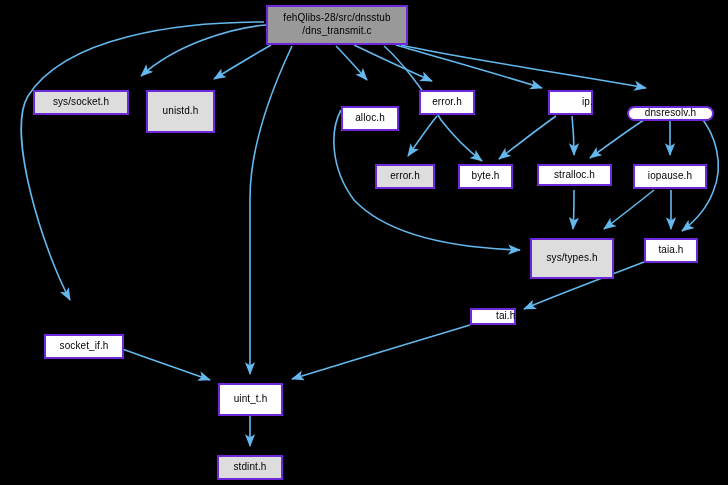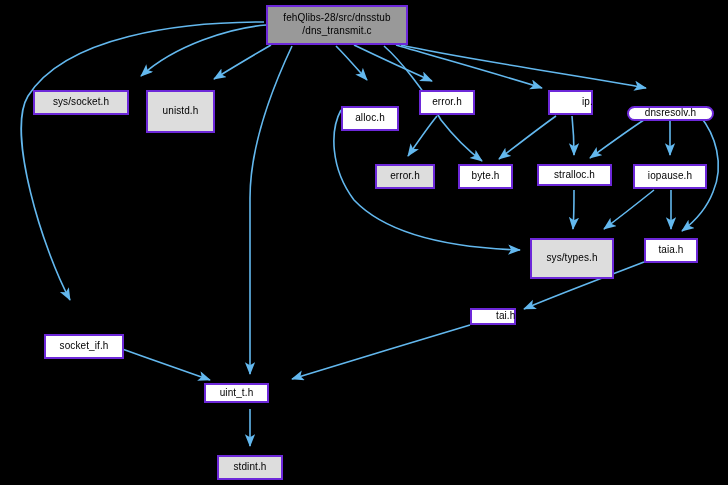--- a/index.html
+++ b/index.html
@@ -93,16 +93,16 @@
       <div class="gnode fill-white" style="left: 548px; top: 90px; width: 45px; height: 25px; padding-left: 29px;"><span class="node-label">ip.h</span></div>
       <div class="gnode fill-white" style="left: 627px; top: 106px; width: 87px; height: 15px; border-radius: 12px;"><span class="node-label">dnsresolv.h</span></div>
       <div class="gnode fill-gray" style="left: 375px; top: 164px; width: 60px; height: 25px;"><span class="node-label">error.h</span></div>
       <div class="gnode fill-white" style="left: 458px; top: 164px; width: 55px; height: 25px;"><span class="node-label">byte.h</span></div>
       <div class="gnode fill-white" style="left: 537px; top: 164px; width: 75px; height: 22px;"><span class="node-label">stralloc.h</span></div>
       <div class="gnode fill-white" style="left: 633px; top: 164px; width: 74px; height: 25px;"><span class="node-label">iopause.h</span></div>
       <div class="gnode fill-gray" style="left: 530px; top: 238px; width: 84px; height: 41px;"><span class="node-label">sys/types.h</span></div>
       <div class="gnode fill-white" style="left: 644px; top: 238px; width: 54px; height: 25px;"><span class="node-label">taia.h</span></div>
       <div class="gnode fill-white" style="left: 44px; top: 310px; width: 80px; height: 25px; margin-top: 24px;"><span class="node-label">socket_if.h</span></div>
       <div class="gnode fill-white" style="left: 470px; top: 308px; width: 46px; height: 17px; padding-left: 21px;"><span class="node-label">tai.h</span></div>
-      <div class="gnode fill-white" style="left: 204px; top: 383px; width: 65px; height: 20px;"><span class="node-label">uint_t.h</span></div>
+      <div class="gnode fill-white" style="left: 218px; top: 383px; width: 65px; height: 33px;"><span class="node-label">uint_t.h</span></div>
       <div class="gnode fill-gray" style="left: 217px; top: 455px; width: 66px; height: 25px;"><span class="node-label">stdint.h</span></div>
     </div>
 </div>
 
 </body></html>

